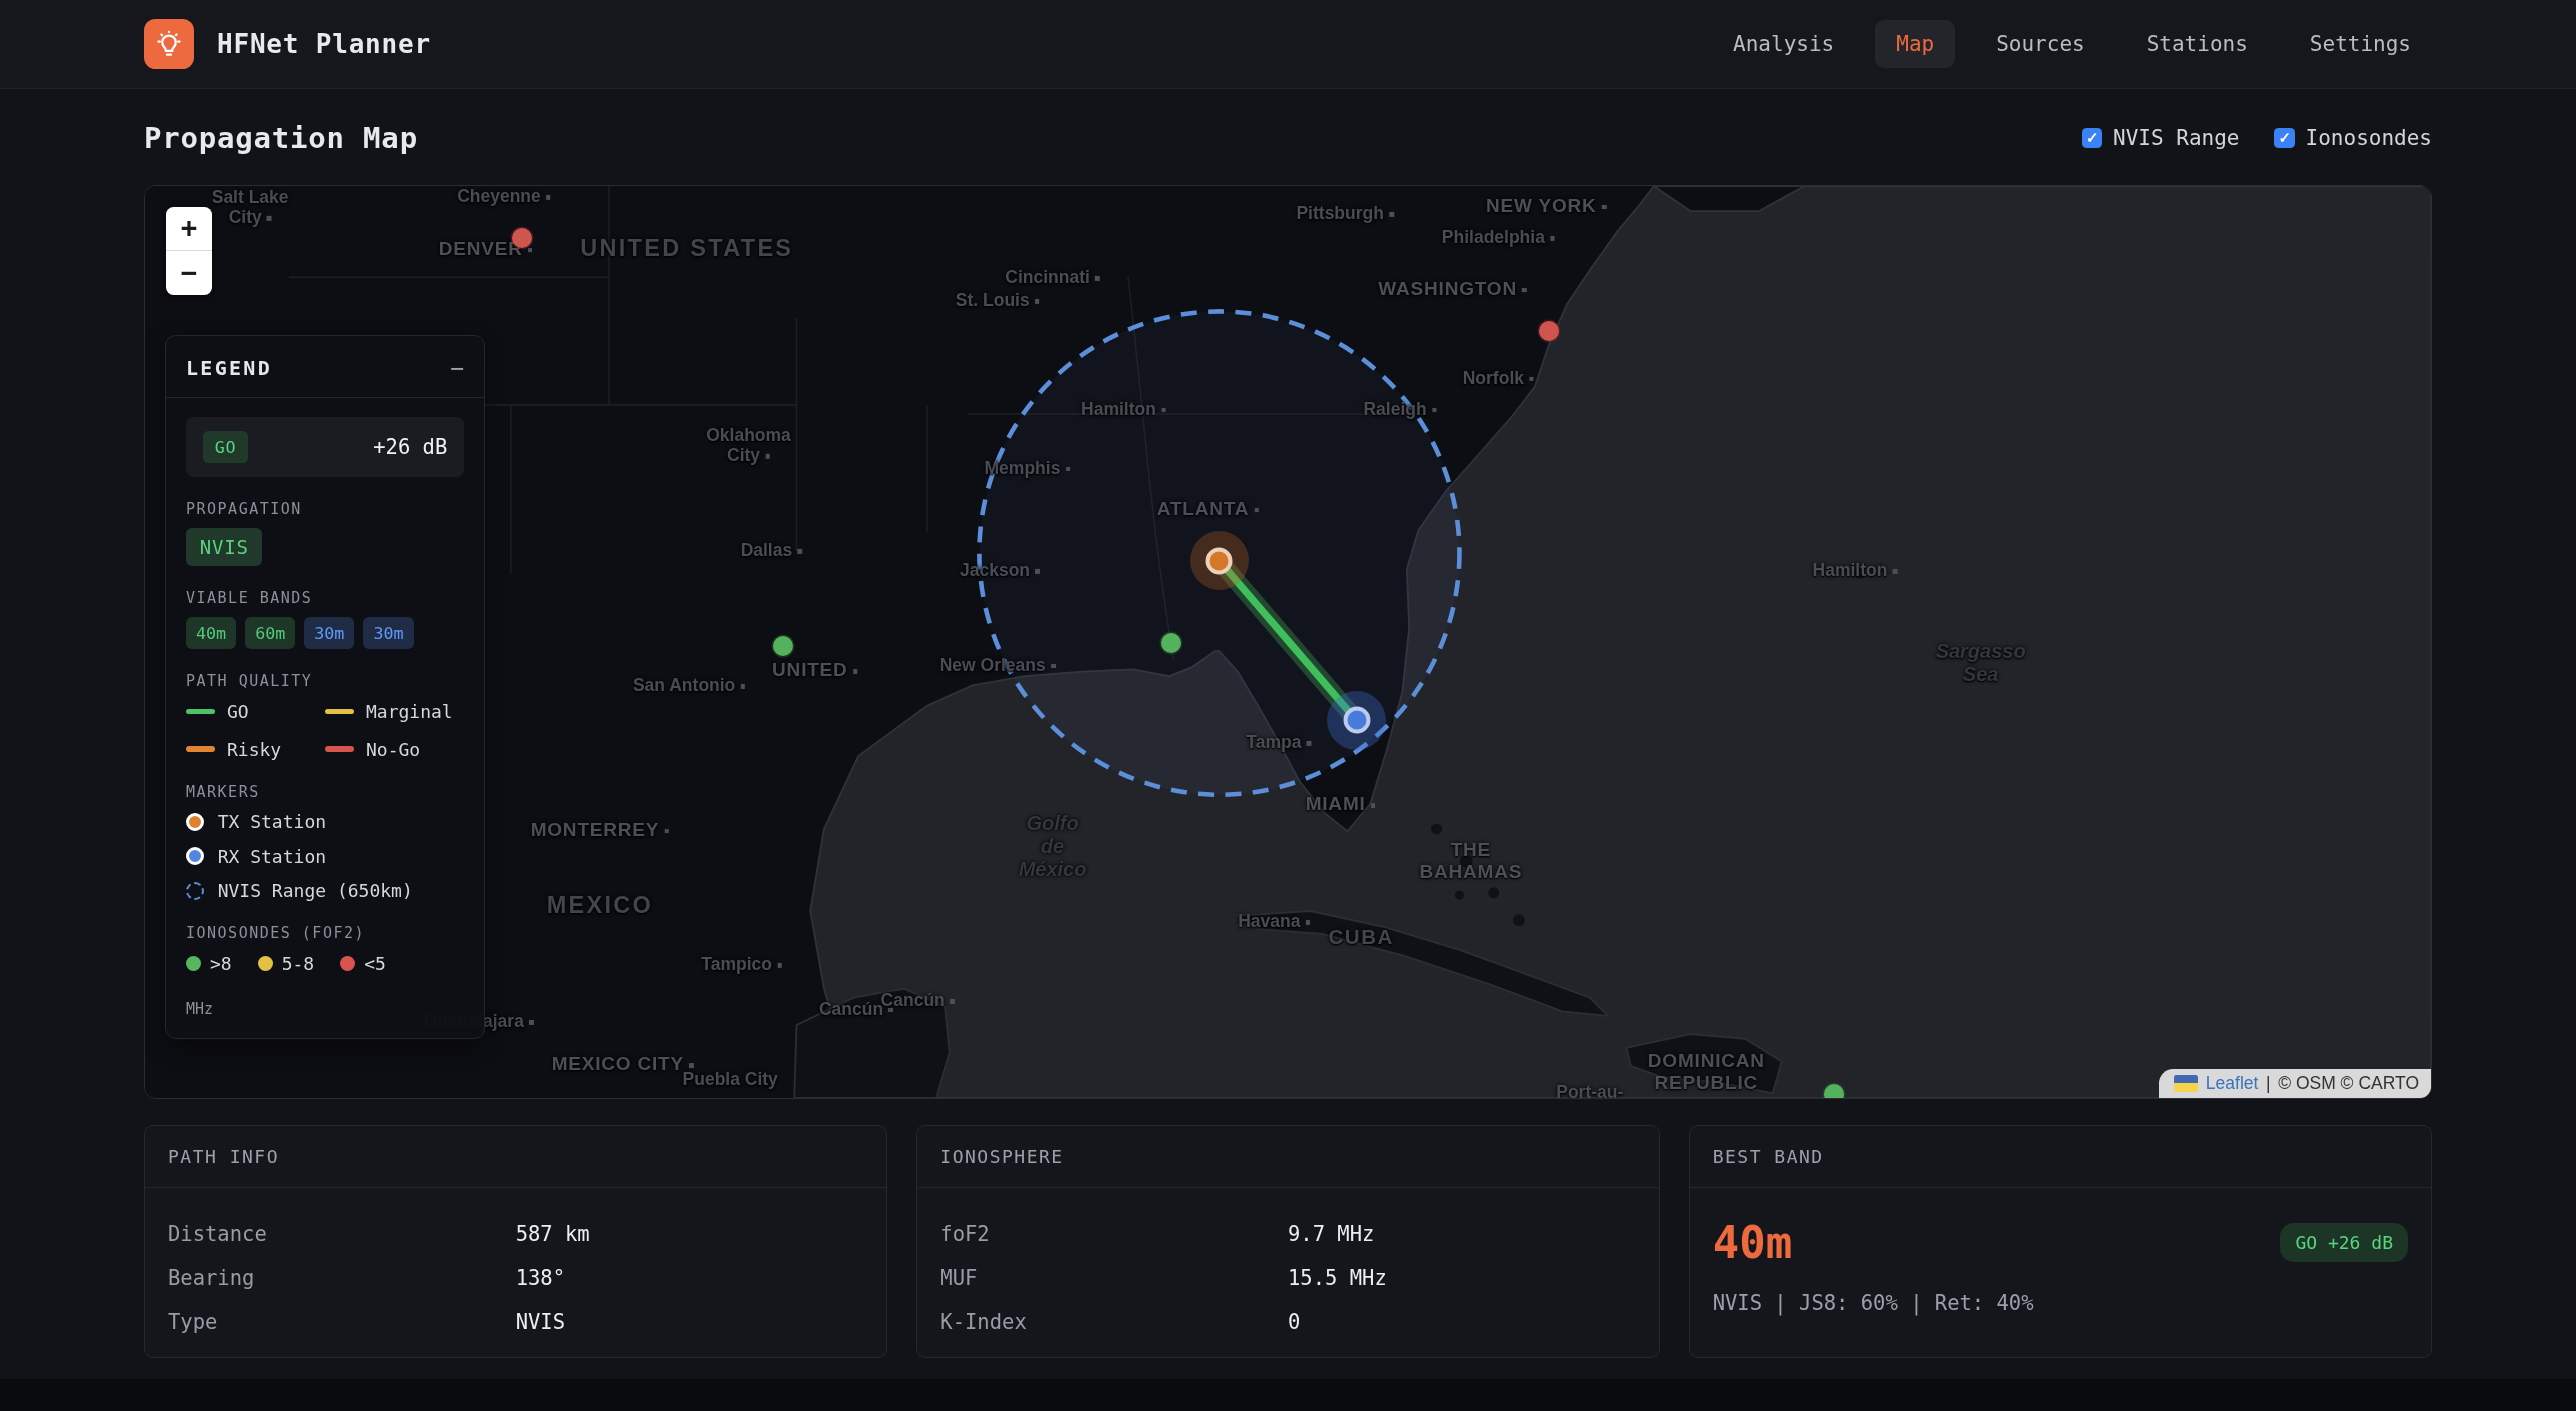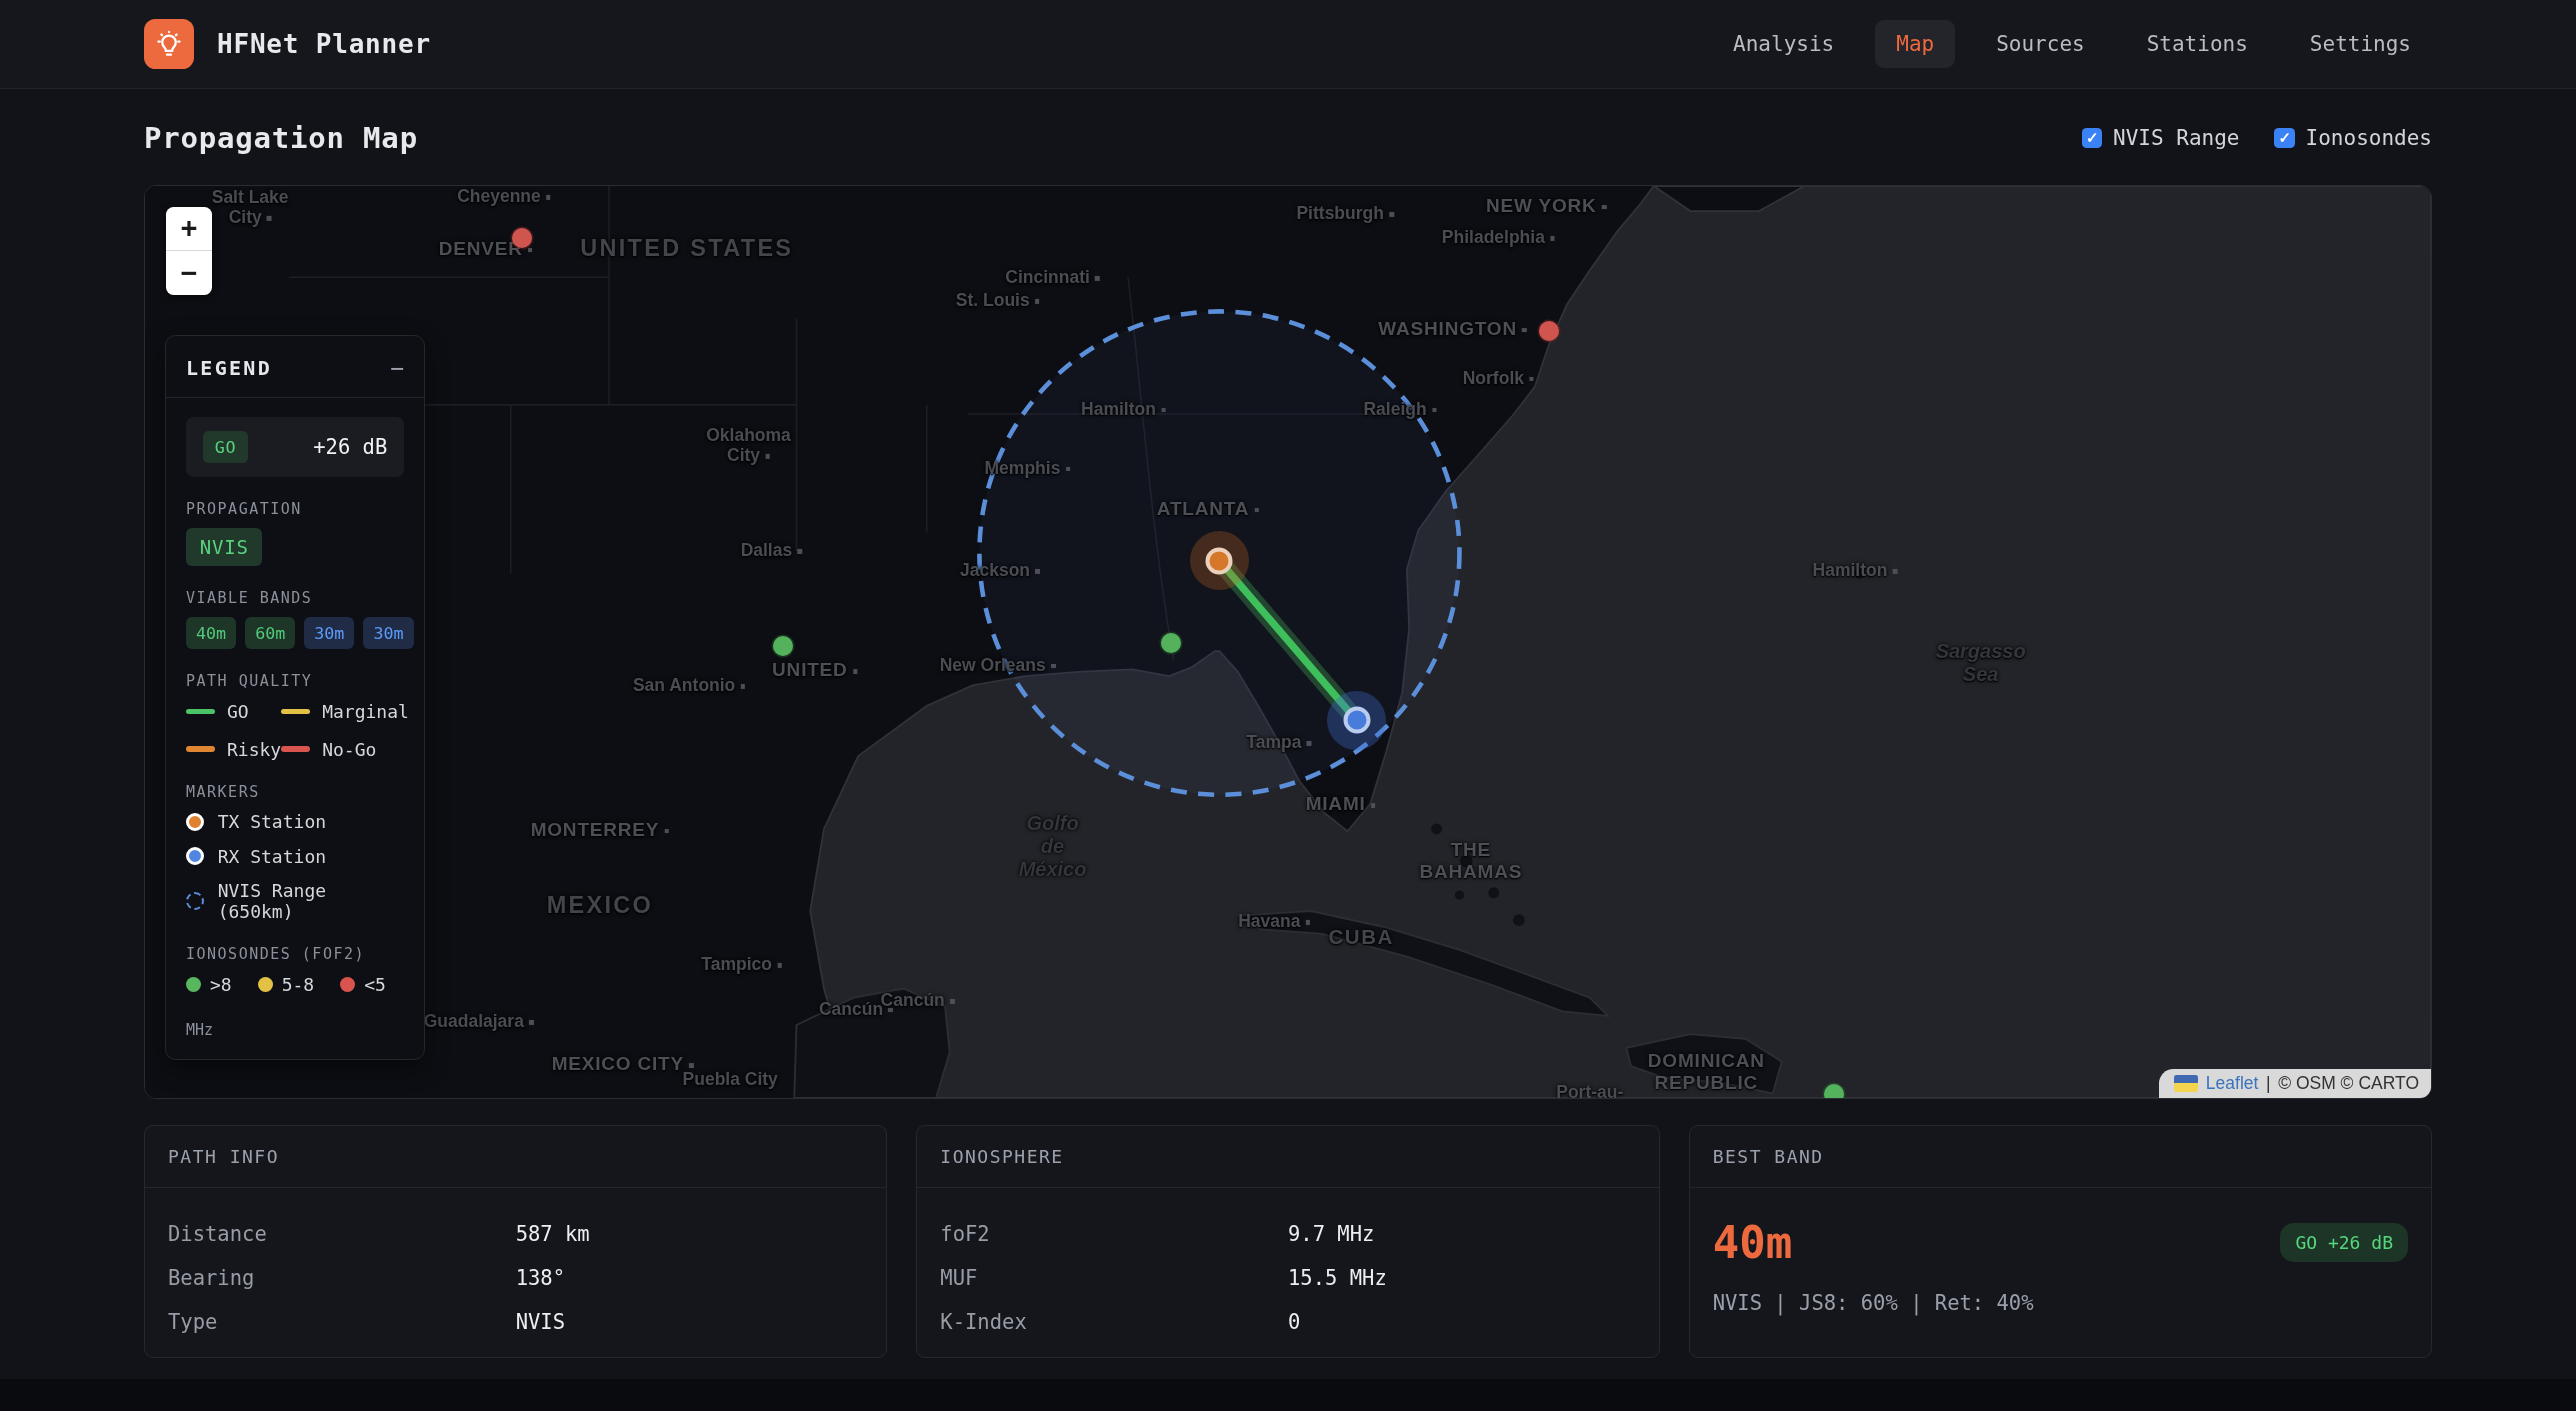--- a/index.html
+++ b/index.html
@@ -64,21 +64,21 @@
 
   
   .zoomctl { position: absolute; left: 21px; top: 21px; width: 46px; background: #fff;
              border-radius: 7.6px; overflow: hidden; box-shadow: 0 1.5px 6px rgba(0,0,0,.5); }
   .zoomctl .zbtn { height: 44px; display: flex; align-items: center; justify-content: center;
                    font-size: 29px; font-weight: bold; color: #1a1a1a; cursor: pointer;
                    font-family: "Liberation Sans", sans-serif; }
   .zoomctl .zbtn:first-child { border-bottom: 1.5px solid #d8d8d8; }
 
   
-  .legend { position: absolute; left: 20px; top: 149px; width: 260px; background: rgba(15,16,21,.96);
+  .legend { position: absolute; left: 20px; top: 149px; width: 320px; background: rgba(15,16,21,.96);
             border: 0.8px solid #26272e; border-radius: 10.6px; box-shadow: 0 7.6px 23px rgba(0,0,0,.45); }
   .legend-head { display: flex; align-items: center; justify-content: space-between; padding: 20px 20px 16.7px; }
   .legend-title { font-size: 20px; font-weight: bold; letter-spacing: 2.3px; color: #e5e7eb; }
   .legend-collapse { font-size: 23px; color: #9ca3af; cursor: pointer; line-height: 1; }
   .legend-divider { height: 0.8px; background: #23242c; }
   .legend-body { padding: 20px; }
   .summary { background: #1b1c22; border-radius: 7.6px; padding: 13.7px 16.7px;
              display: flex; align-items: center; justify-content: space-between; }
   .badge-go { background: #20392a; color: #5ad27e; font-size: 16.7px; letter-spacing: 0.8px;
               padding: 6px 12px; border-radius: 5.3px; }
@@ -205,21 +205,21 @@
       <div style="position:absolute;inset:0;">
 
       <div class="city c-sm has-dot" style="left: 4.6%; top: 2.3%;">Salt Lake
 City</div>
           <div class="city c-sm has-dot" style="left: 15.7%; top: 1.1%;">Cheyenne</div>
           <div class="city c-lg has-dot" style="left: 14.9%; top: 6.9%;">DENVER</div>
           <div class="city c-country" style="left: 23.7%; top: 6.9%;">UNITED STATES</div>
           <div class="city c-sm has-dot" style="left: 52.5%; top: 3%;">Pittsburgh</div>
           <div class="city c-lg has-dot" style="left: 61.3%; top: 2.2%;">NEW YORK</div>
           <div class="city c-sm has-dot" style="left: 59.2%; top: 5.6%;">Philadelphia</div>
-          <div class="city c-lg has-dot" style="left: 57.2%; top: 11.3%; margin-top: 40px;">WASHINGTON</div>
+          <div class="city c-lg has-dot" style="left: 57.2%; top: 11.3%;">WASHINGTON</div>
           <div class="city c-sm has-dot" style="left: 39.7%; top: 10%;">Cincinnati</div>
           <div class="city c-sm has-dot" style="left: 37.3%; top: 12.5%;">St. Louis</div>
           <div class="city c-sm has-dot" style="left: 59.2%; top: 21%;">Norfolk</div>
           <div class="city c-sm has-dot" style="left: 54.9%; top: 24.4%;">Raleigh</div>
           <div class="city c-sm has-dot" style="left: 42.8%; top: 24.4%;">Hamilton</div>
           <div class="city c-sm has-dot" style="left: 38.6%; top: 30.9%;">Memphis</div>
           <div class="city c-sm has-dot" style="left: 26.4%; top: 28.4%;">Oklahoma
 City</div>
           <div class="city c-sm has-dot" style="left: 9.5%; top: 30.8%;">Santa Fe</div>
           <div class="city c-lg has-dot" style="left: 46.5%; top: 35.4%;">ATLANTA</div>

